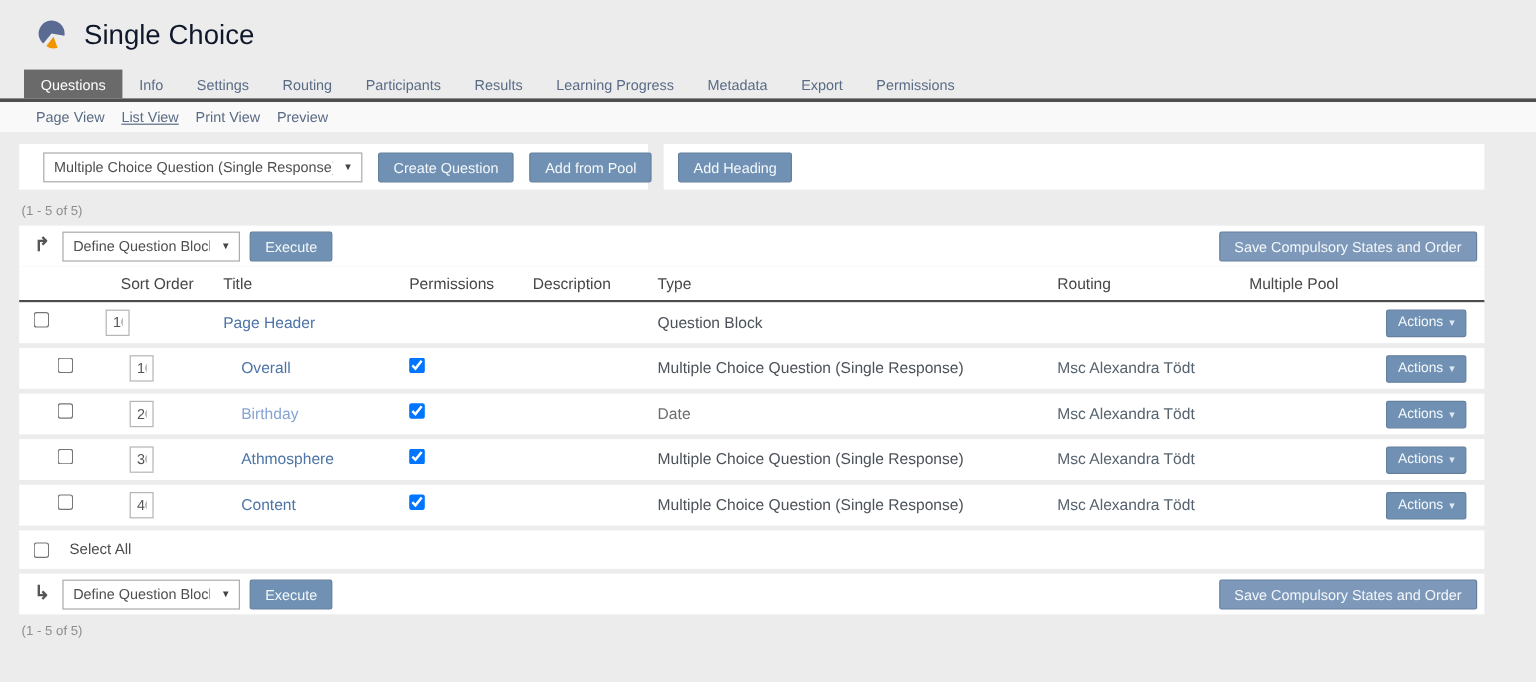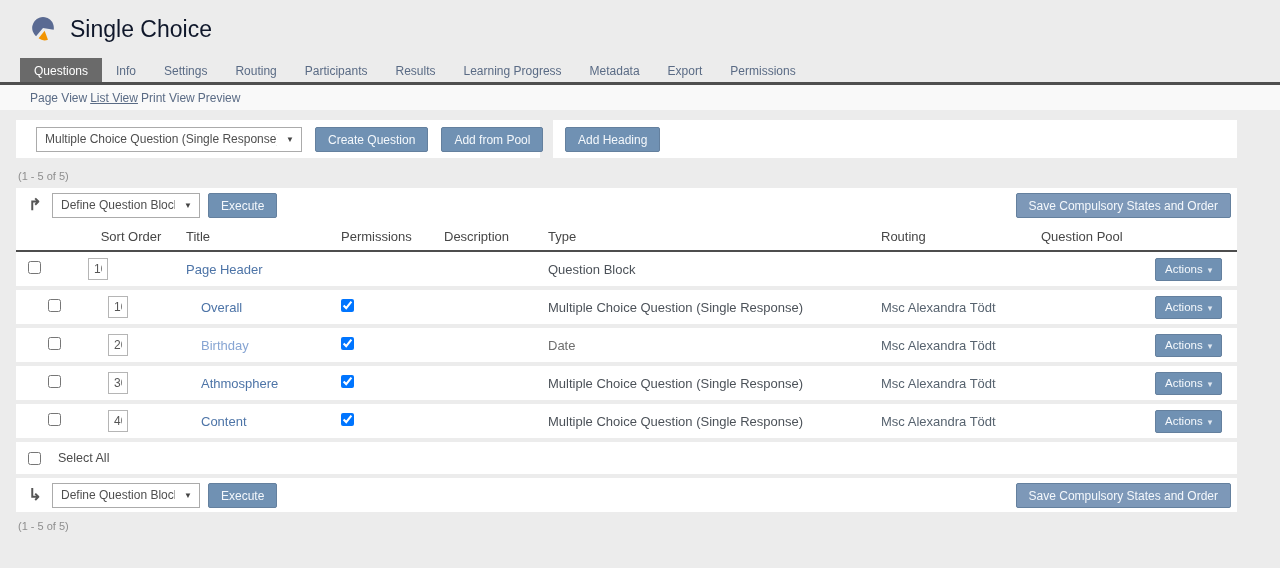--- a/index.html
+++ b/index.html
@@ -14,21 +14,21 @@
   
   .titlebar { height:58px; display:flex; align-items:center; padding-left:30px; }
   .logo { width:26px; height:26px; margin-right:14px; flex:0 0 auto; }
   .page-title { font-size:23px; font-weight:400; color:#0f172a; margin:0; }
 
   
   .tabbar { display:flex; align-items:stretch; padding-left:20px; border-bottom:3px solid #4f4f4f; height:27px; }
   .tab { padding:6px 14px 5px; font-size:12px; color:#5a6b85; cursor:pointer; white-space:nowrap; }
   .tab.active { background:#6a6a6a; color:#ffffff; }
 
-  .subtabbar { background:#f9f9f9; height:25px; display:flex; align-items:center; padding-left:30px; gap:3px;text-align:center; }
+  .subtabbar { background:#f9f9f9; height:25px; display:flex; align-items:center; padding-left:30px; gap:14px;text-align:center; }
   .subtab { font-size:12px; color:#5a6b85; cursor:pointer; white-space:nowrap; }
   .subtab.active { text-decoration:underline; }
 
   
   .toolbar-row { display:flex; width:1221px; margin:10px 0 0 16px; gap:13px; height:38px; }
   .tb-panel { background:#fff; display:flex; align-items:center; }
   .tb-panel.left  { width:524px; padding-left:20px; gap:13px; }
   .tb-panel.right { flex:1; padding-left:12px; }
 
   .selectwrap { position:relative; display:inline-block; }
@@ -156,21 +156,21 @@
 
 <div class="table-wrap">
   <div class="grid thead">
     <div class="th c-sel"></div>
     <div class="th c-sort">Sort Order</div>
     <div class="th c-title">Title</div>
     <div class="th c-comp">Permissions</div>
     <div class="th c-desc">Description</div>
     <div class="th c-type">Type</div>
     <div class="th c-auth">Routing</div>
-    <div class="th c-pool">Question Pool</div>
+    <div class="th c-pool">Multiple Pool</div>
     <div class="th c-actions"></div>
   </div>
 
   <div id="rows">
       <div class="grid row">
     <div class="c-sel"><input type="checkbox" style=""></div>
     <div class="c-sort"><input class="sort-input" value="10" style=""></div>
     <div class="c-title"><a class="link">Page Header</a></div>
     <div class="c-comp"></div>
     <div class="c-desc"><span class="type-text"></span></div>

